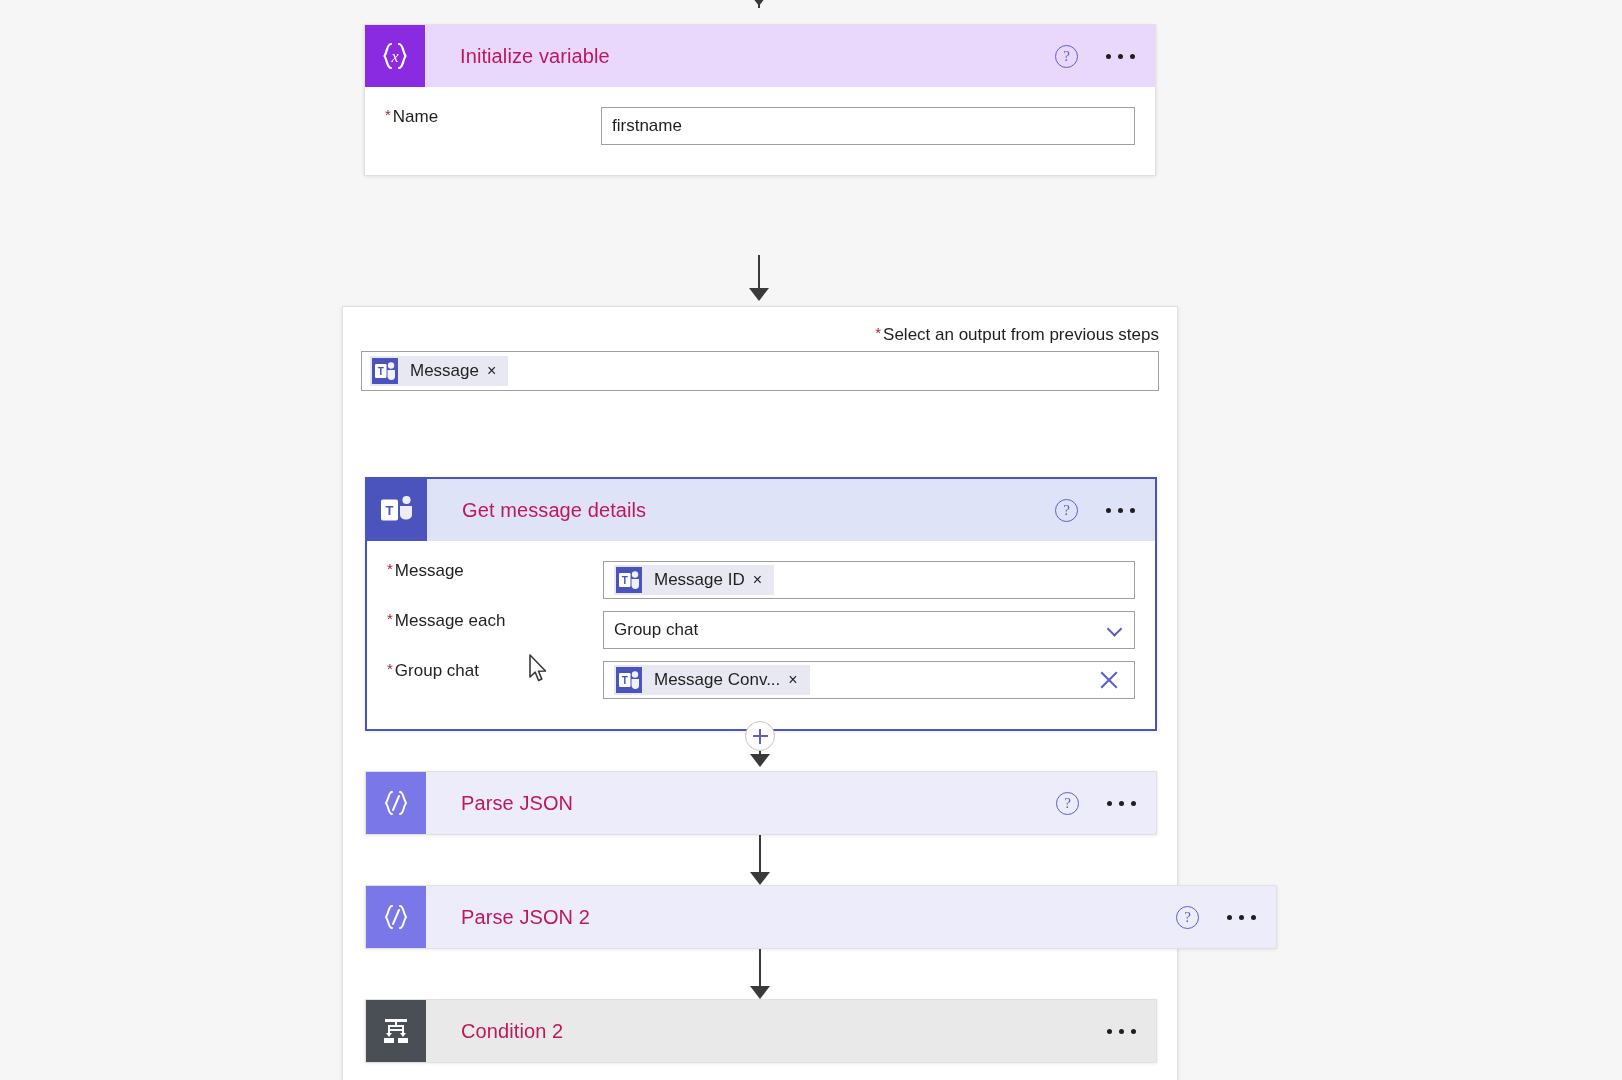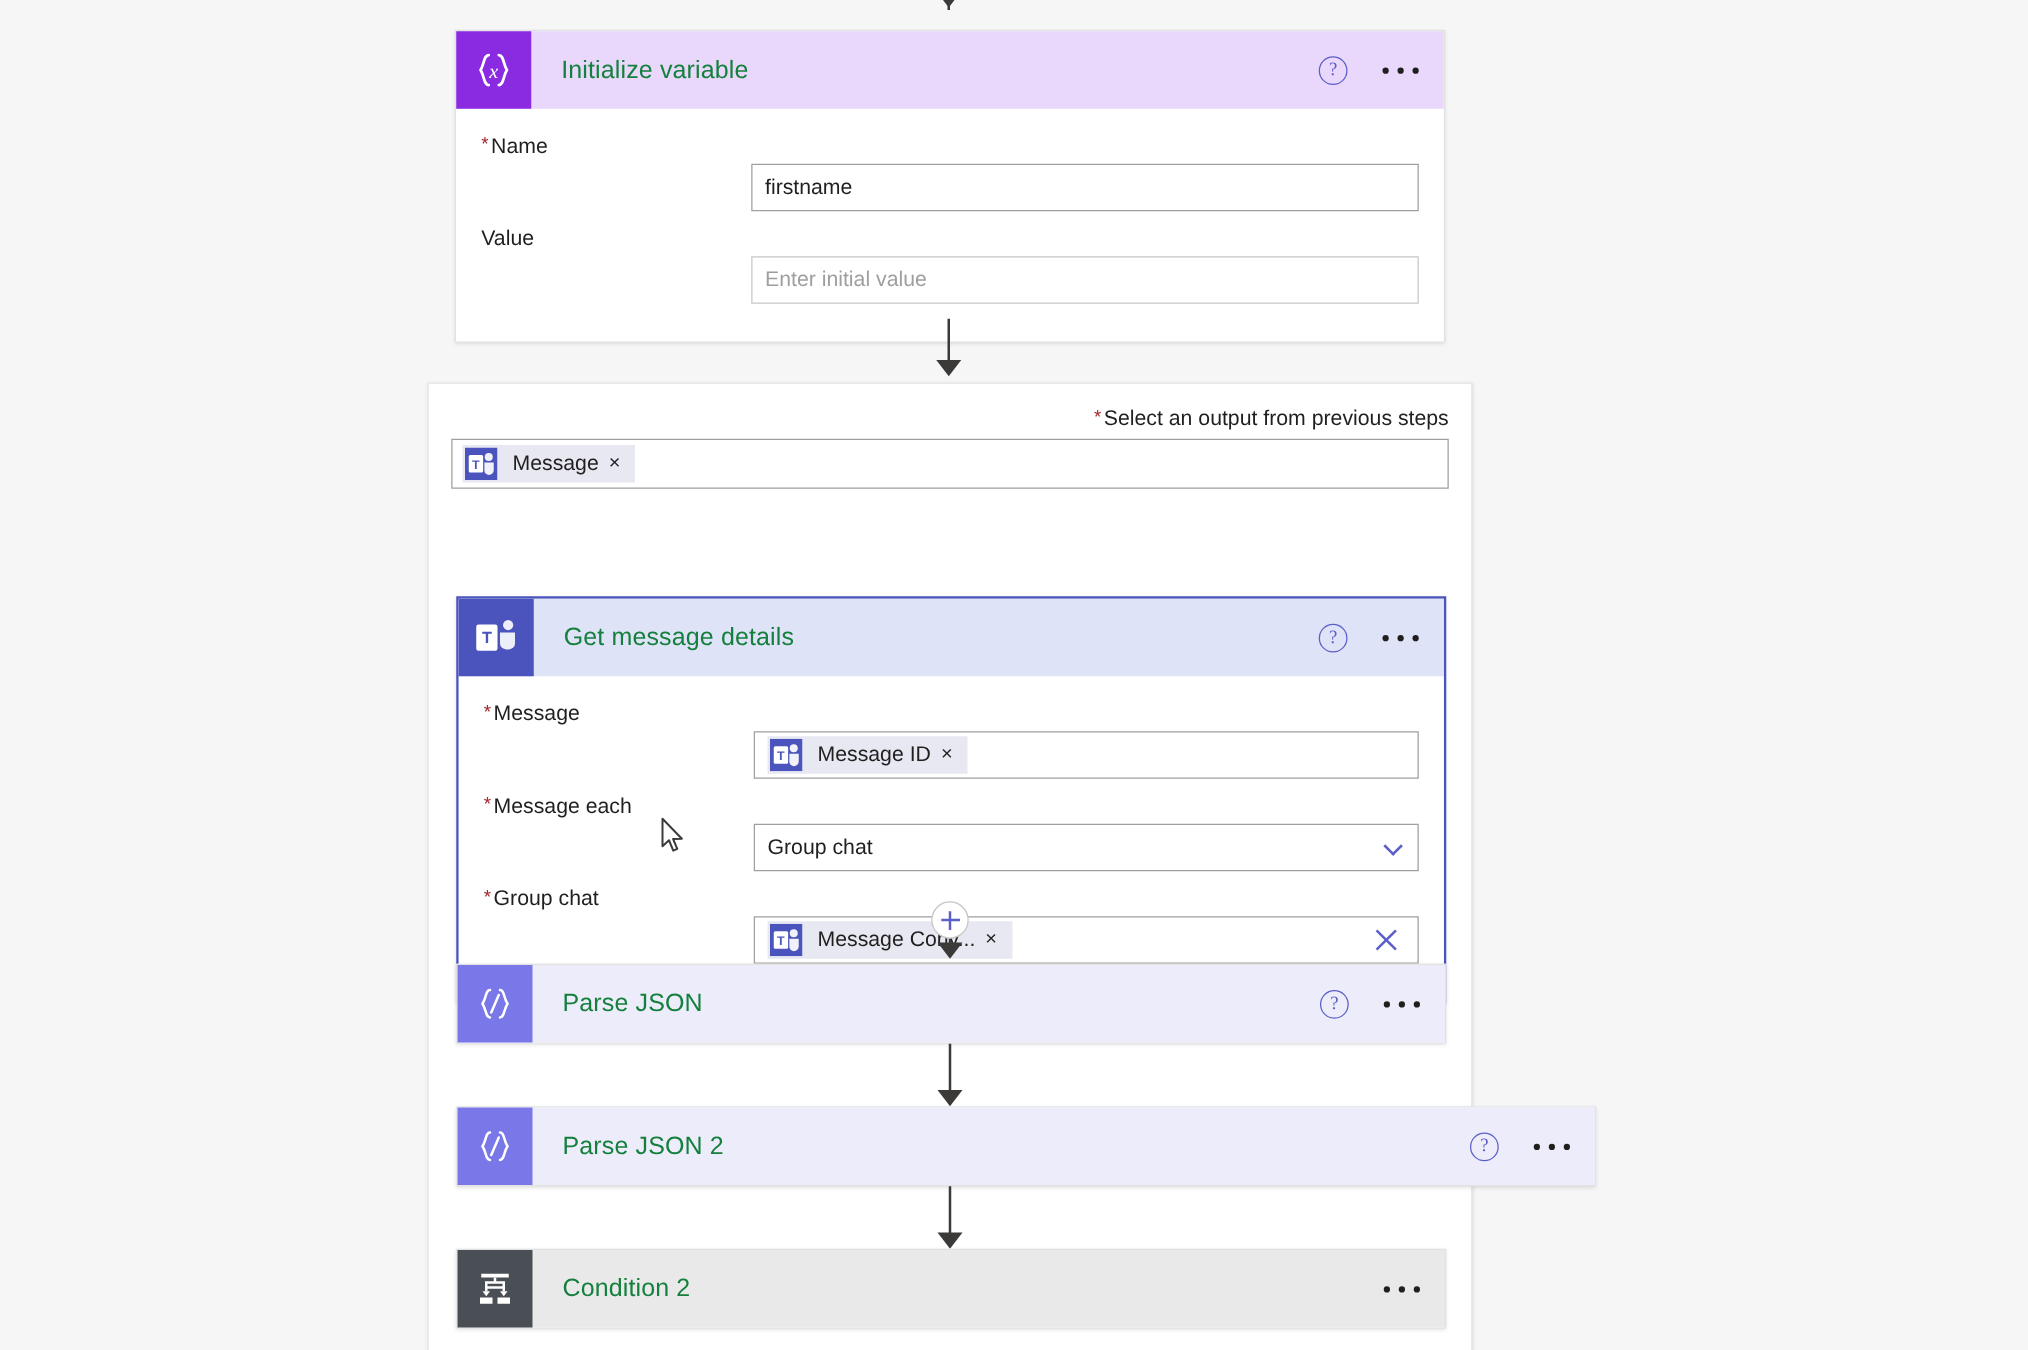--- a/index.html
+++ b/index.html
@@ -43,22 +43,22 @@
     position: relative;
   }
   .card-icon {
     width: 60px; height: 62px;
     flex: 0 0 60px;
     display: flex; align-items: center; justify-content: center;
     color: #fff;
   }
   .card-title {
     font-size: 20px;
-    color: #15803d;
-    padding-left: 24px;
+    color: #be185d;
+    padding-left: 35px;
     letter-spacing: .1px;
     white-space: nowrap;
   }
   .hdr-actions {
     position: absolute; right: 18px; top: 0; height: 62px;
     display: flex; align-items: center; gap: 26px;
   }
   .help-icon {
     width: 23px; height: 23px; border-radius: 50%;
     border: 1.6px solid #5b5fc7;
@@ -91,21 +91,20 @@
   .fctl {
     flex: 1 1 auto;
     height: 38px;
     border: 1px solid #a19f9d;
     background: #fff;
     display: flex; align-items: center;
     padding: 0 10px;
     font-size: 17px; color: #201f1e;
     position: relative;
     cursor: text;
-    margin-top: 24px;
   }
   .fctl.placeholder { color: #a19f9d; border-color: #c8c6c4; }
   .fctl.select { cursor: pointer; padding-right: 36px; }
   .chev {
     position: absolute; right: 14px; top: 50%;
     transform: translateY(-60%) rotate(45deg);
     width: 11px; height: 11px;
     border-right: 2px solid #5b5fc7;
     border-bottom: 2px solid #5b5fc7;
   }
@@ -213,24 +212,20 @@
             <i></i>
             <i></i>
             <i></i>
           </div>
       </div>
     </div>
     <div class="card-body">
       <div class="frow">
         <div class="flabel req">Name</div>
         <div class="fctl">firstname</div>
-      </div>
-      <div class="frow">
-        <div class="flabel">Value</div>
-        <div class="fctl placeholder">Enter initial value</div>
       </div>
     </div>
   </div>
 
   <div class="arrow" style="left:739px; top:255px; height:52px;">
     <div class="stem" style="height:38px;"></div>
     <div class="head" style="top:33px;"></div>
   </div>
 
   <div class="scope" style="left:342px; top:306px; width:836px; height:800px;">

